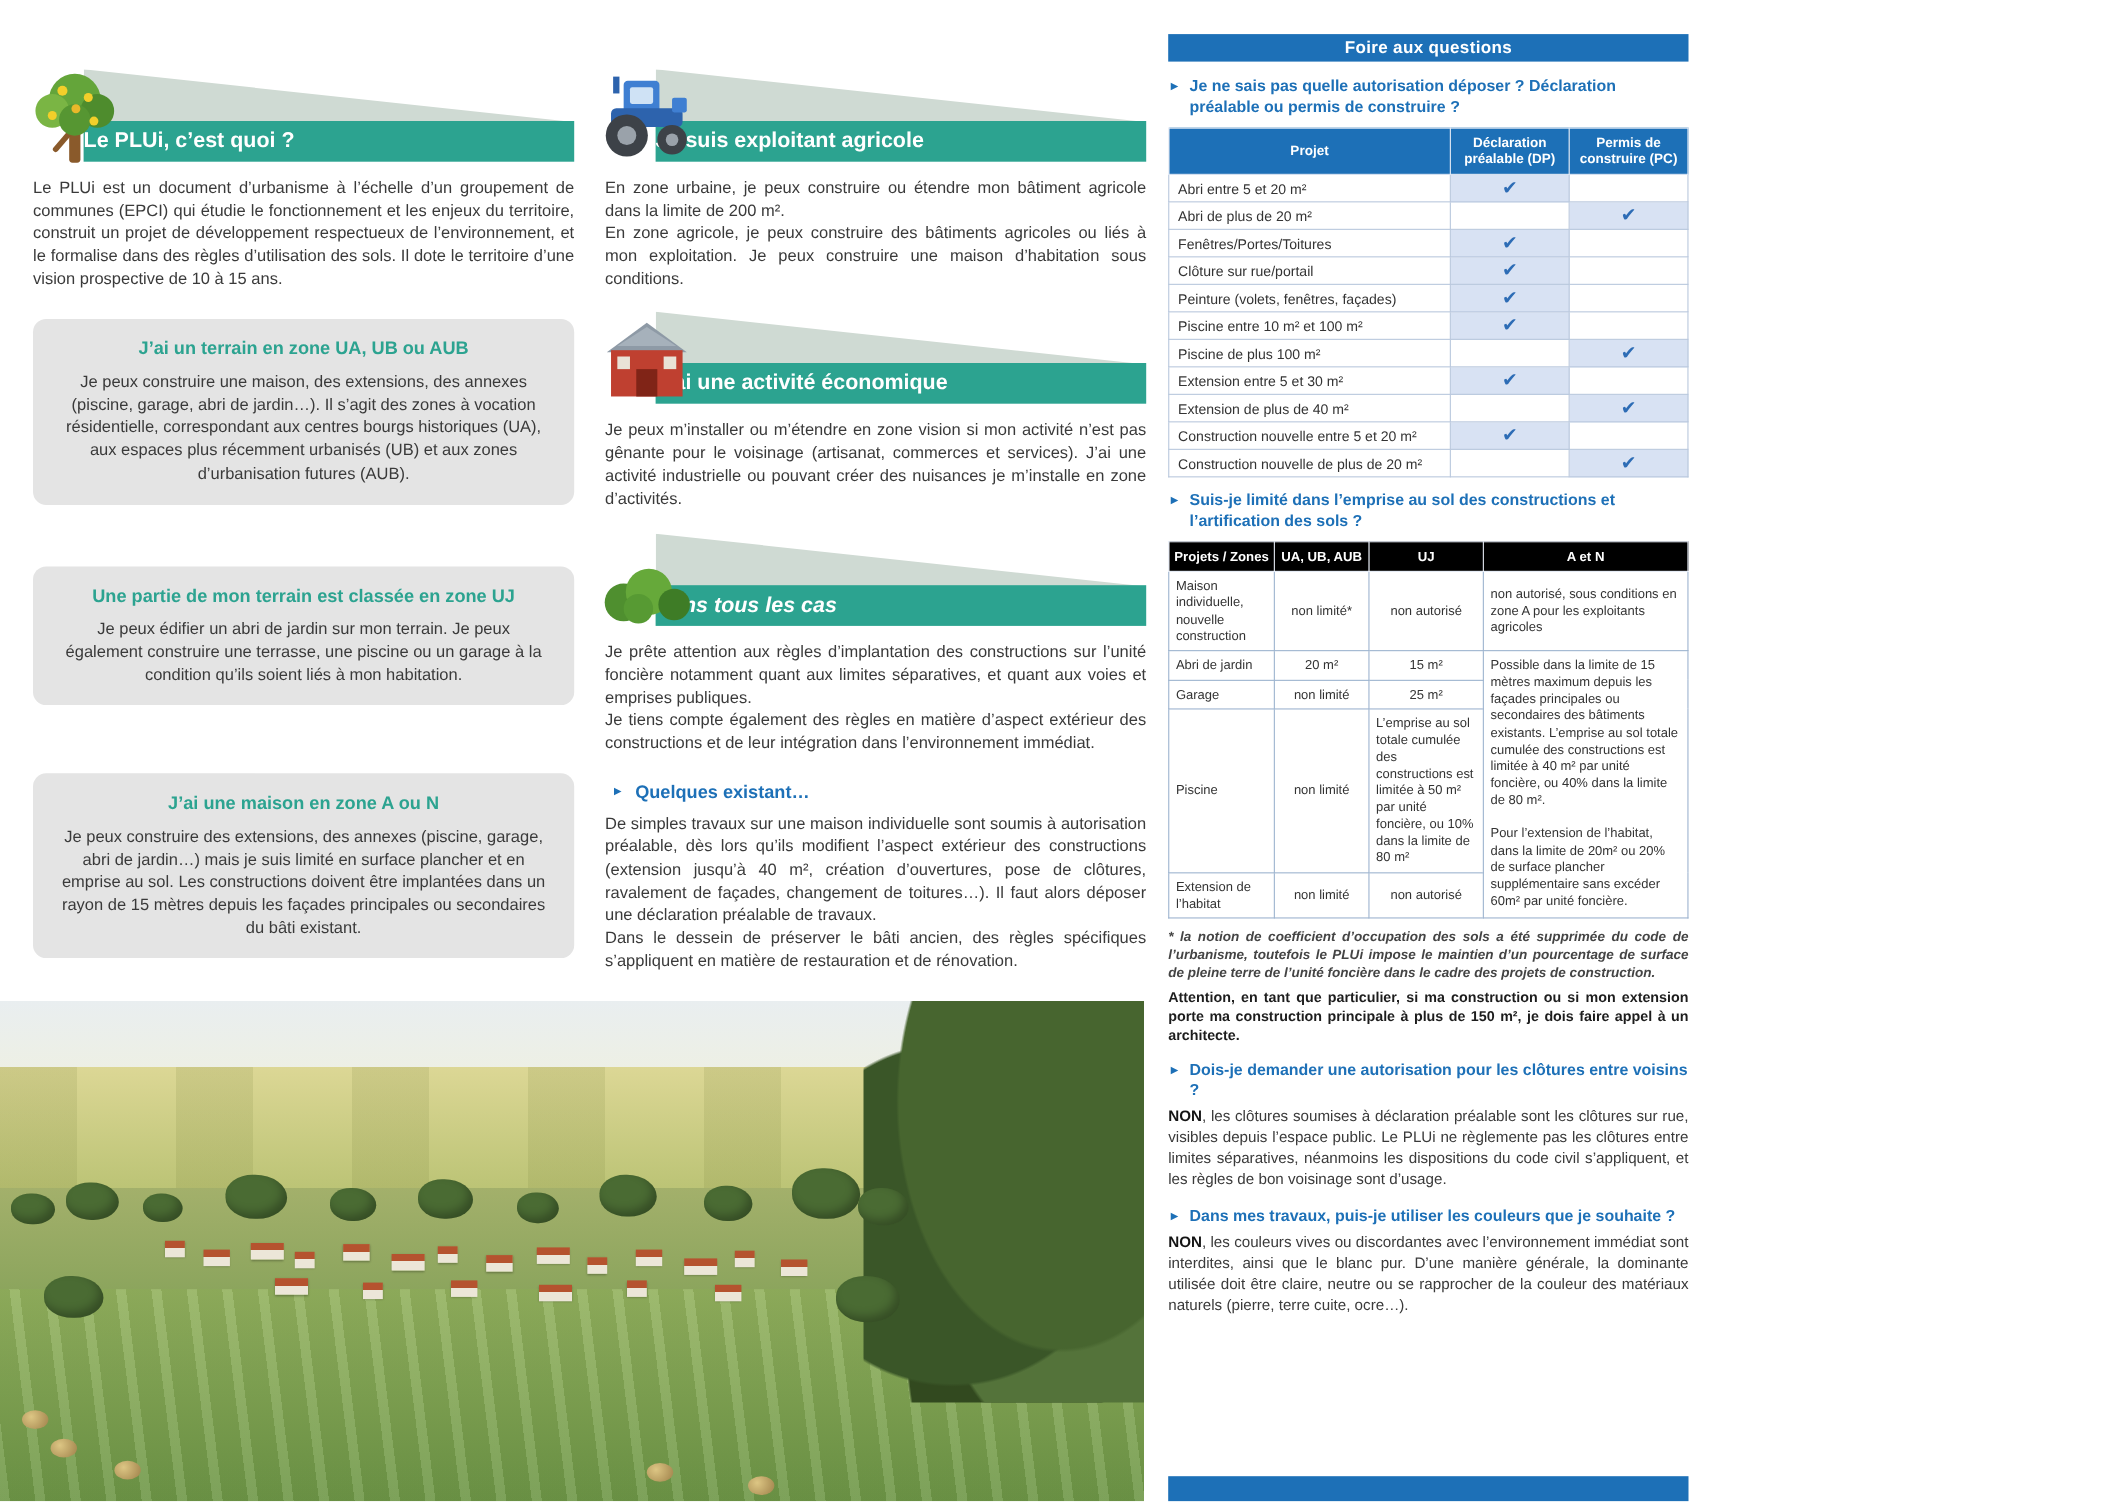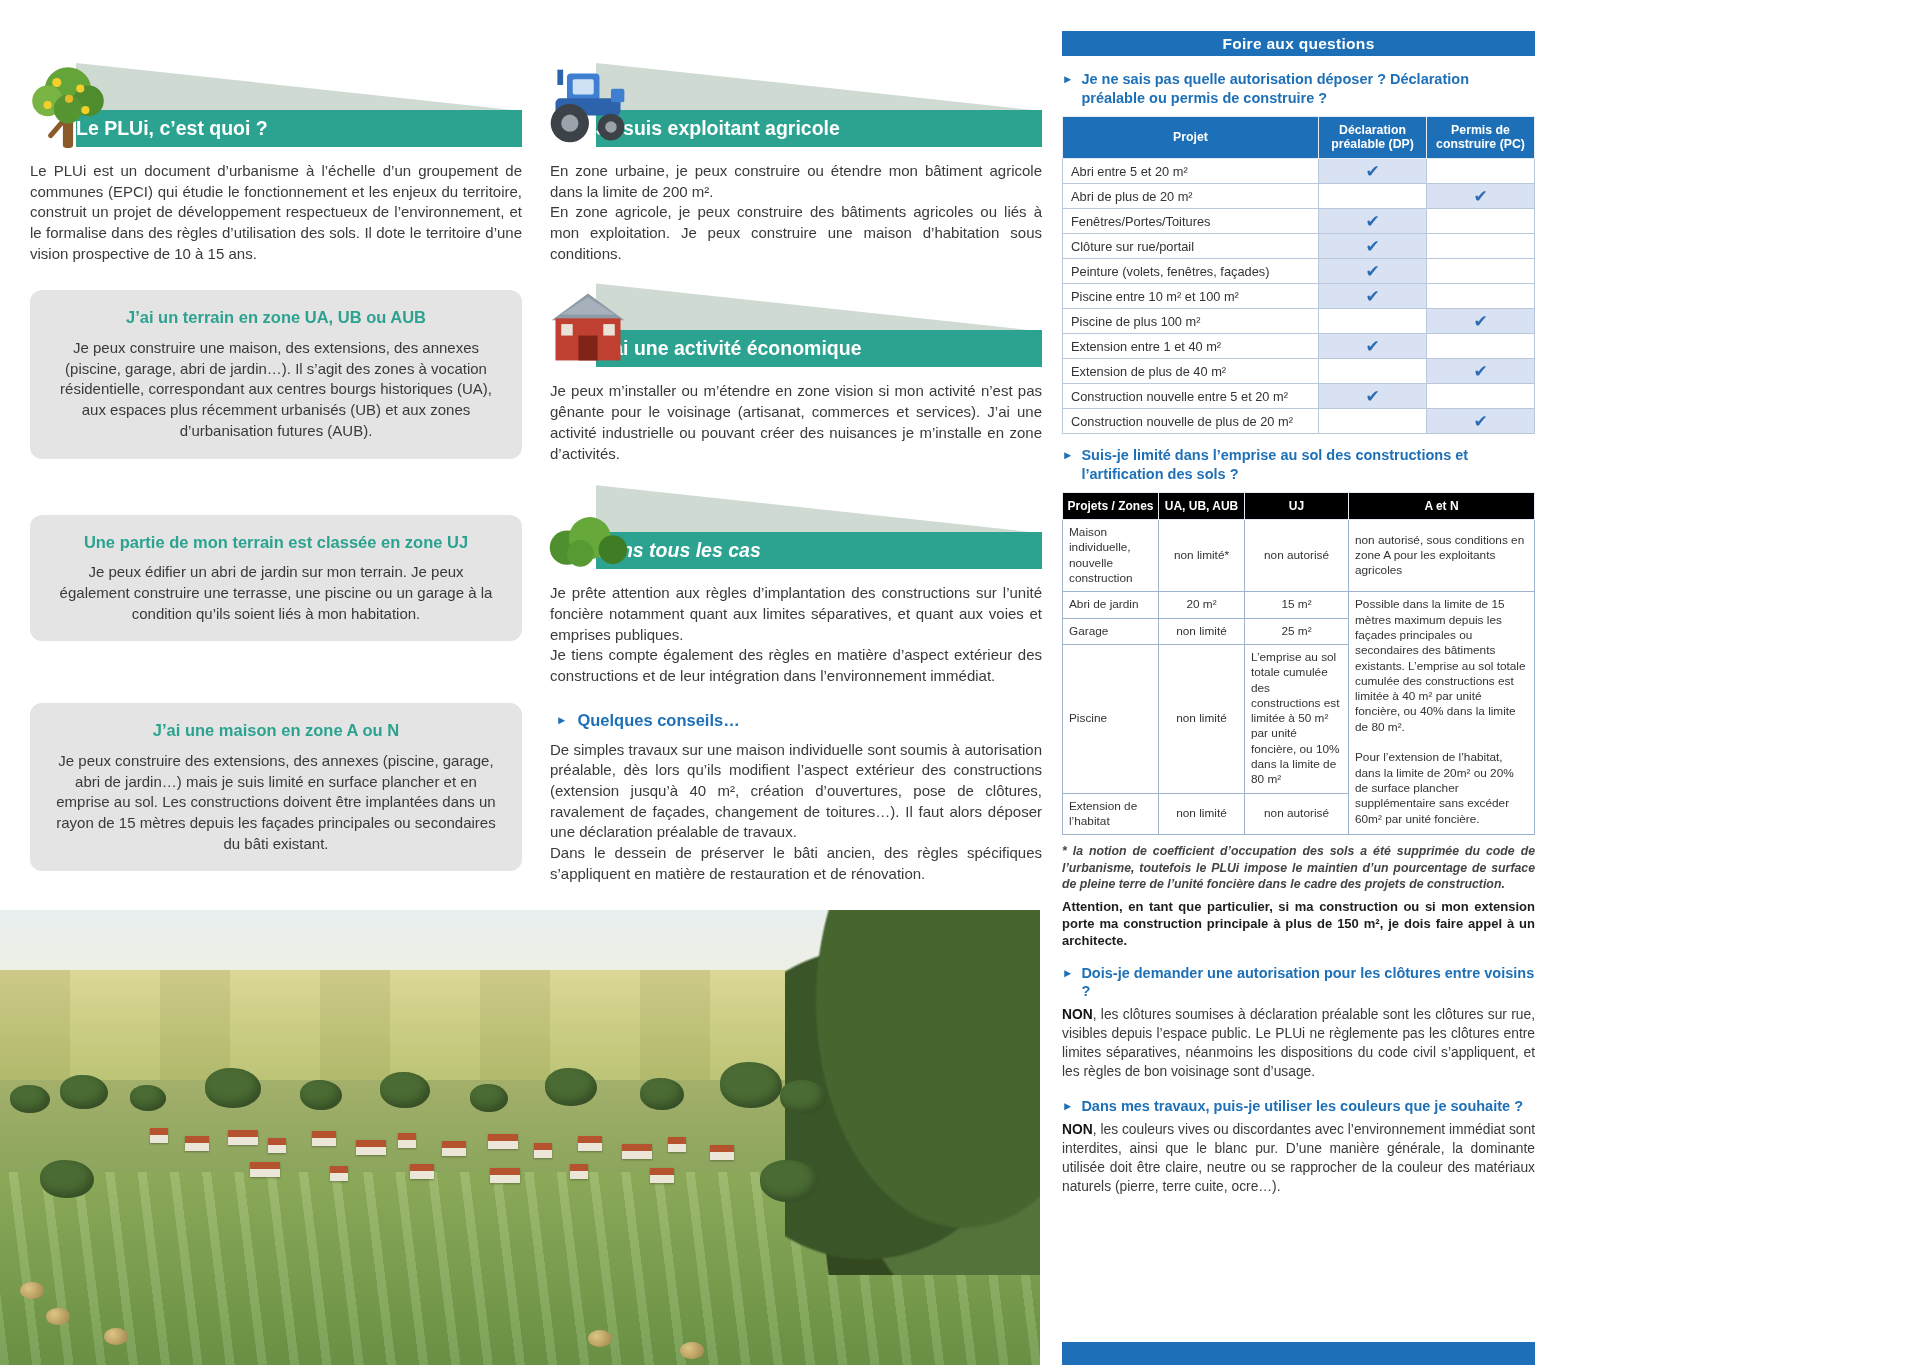--- a/index.html
+++ b/index.html
@@ -197,21 +197,21 @@
         <circle cx="72" cy="40" r="15" fill="#3e7c26"></circle>
         <circle cx="38" cy="44" r="14" fill="#579a33"></circle>
       </svg>
     </div>
 
     <p class="txt">Je prête attention aux règles d’implantation des constructions sur l’unité foncière notamment quant aux limites séparatives, et quant aux voies et emprises publiques.
 Je tiens compte également des règles en matière d’aspect extérieur des constructions et de leur intégration dans l’environnement immédiat.</p>
 
     <div class="tips-title">
       <span class="q-arrow">►</span>
-      <span>Quelques conseils…</span>
+      <span>Quelques existant…</span>
     </div>
     <p class="txt tips-body">De simples travaux sur une maison individuelle sont soumis à autorisation préalable, dès lors qu’ils modifient l’aspect extérieur des constructions (extension jusqu’à 40 m², création d’ouvertures, pose de clôtures, ravalement de façades, changement de toitures…). Il faut alors déposer une déclaration préalable de travaux.
 Dans le dessein de préserver le bâti ancien, des règles spécifiques s’appliquent en matière de restauration et de rénovation.</p>
   </div>
 
   <div class="col" id="col3">
 
     <div class="faq-title">
       <span>Foire aux questions</span>
     </div>
@@ -259,21 +259,21 @@
             <td class="lbl">Piscine entre 10 m² et 100 m²</td>
             <td class="chk on"><span class="tick">✔</span></td>
             <td class="chk"></td>
           </tr>
           <tr>
             <td class="lbl">Piscine de plus 100 m²</td>
             <td class="chk"></td>
             <td class="chk on"><span class="tick">✔</span></td>
           </tr>
           <tr>
-            <td class="lbl">Extension entre 1 et 40 m²</td>
+            <td class="lbl">Extension entre 5 et 30 m²</td>
             <td class="chk on"><span class="tick">✔</span></td>
             <td class="chk"></td>
           </tr>
           <tr>
             <td class="lbl">Extension de plus de 40 m²</td>
             <td class="chk"></td>
             <td class="chk on"><span class="tick">✔</span></td>
           </tr>
           <tr>
             <td class="lbl">Construction nouvelle entre 5 et 20 m²</td>

